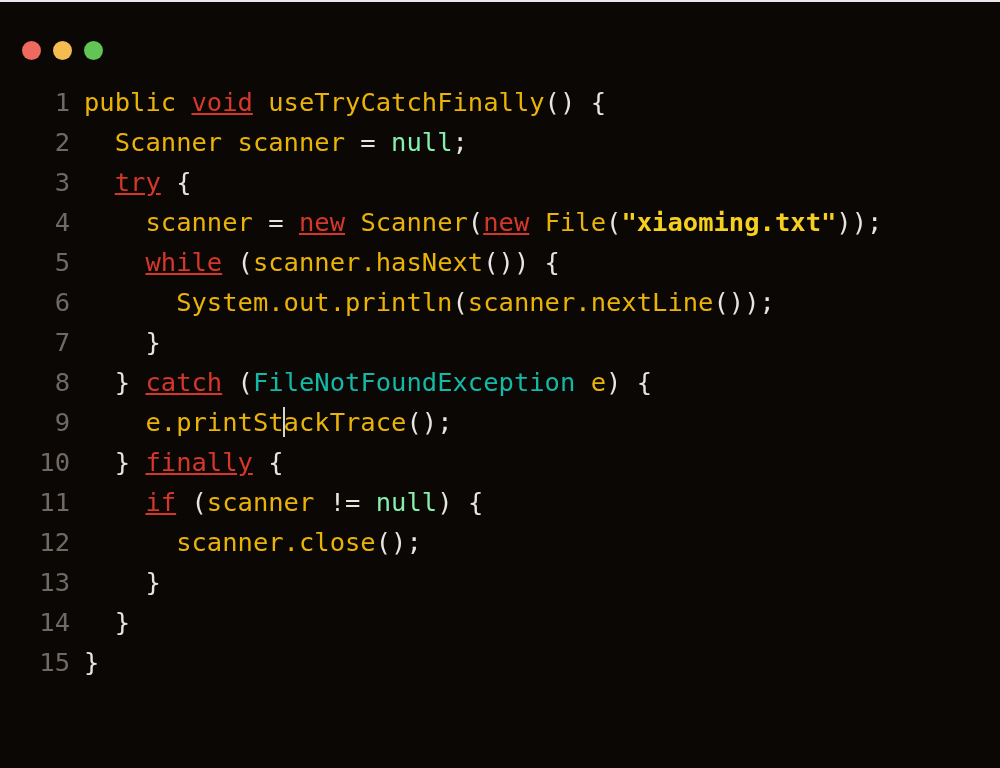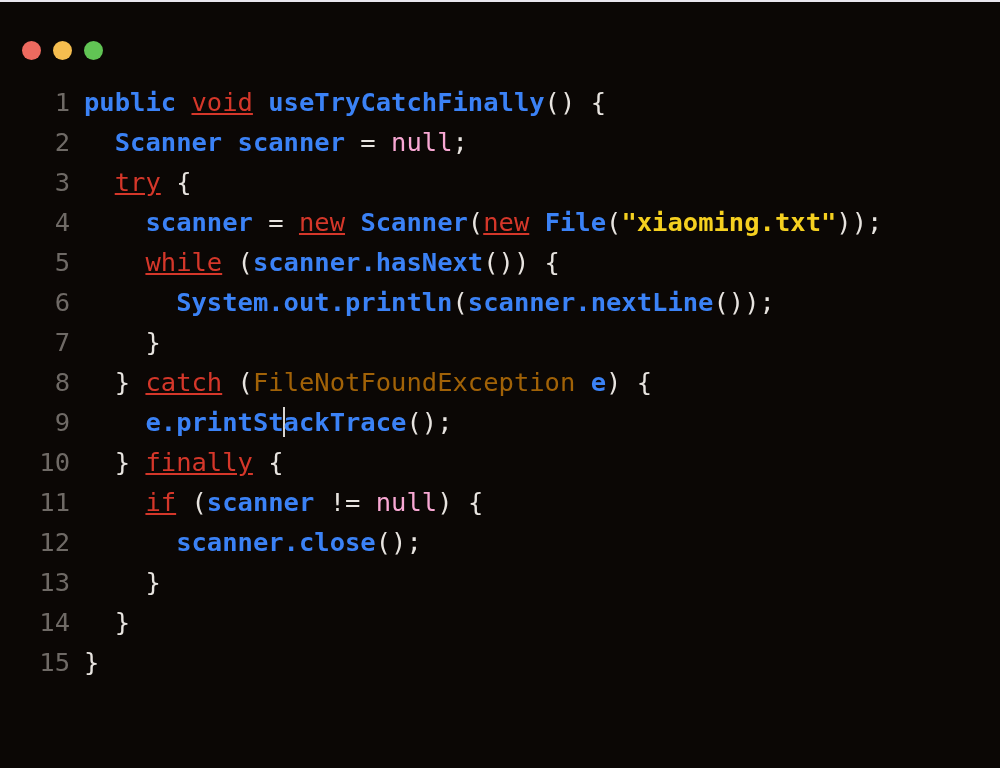--- a/index.html
+++ b/index.html
@@ -70,23 +70,23 @@
   .lc {
     flex: 1 1 auto;
     padding-left: 14px;
     white-space: pre;
     position: relative;
   }
 
   
   .t-plain   { color: #e8e4e0; }
   .t-kw      { color: #d5372a; text-decoration: underline; }
-  .t-ident   { color: #3b82f6; font-weight: bold; }
-  .t-type    { color: #a16207; }
-  .t-const   { color: #f9a8d4; }
+  .t-ident   { color: #eab308; }
+  .t-type    { color: #14b8a6; }
+  .t-const   { color: #86efac; }
   .t-string  { color: #f5d020; font-weight: bold; }
   .t-punct   { color: #e8e4e0; }
 
   
   .caret {
     display: inline-block;
     width: 0;
     border-left: 2px solid #d8d4d0;
     height: 30px;
     vertical-align: -6px;

